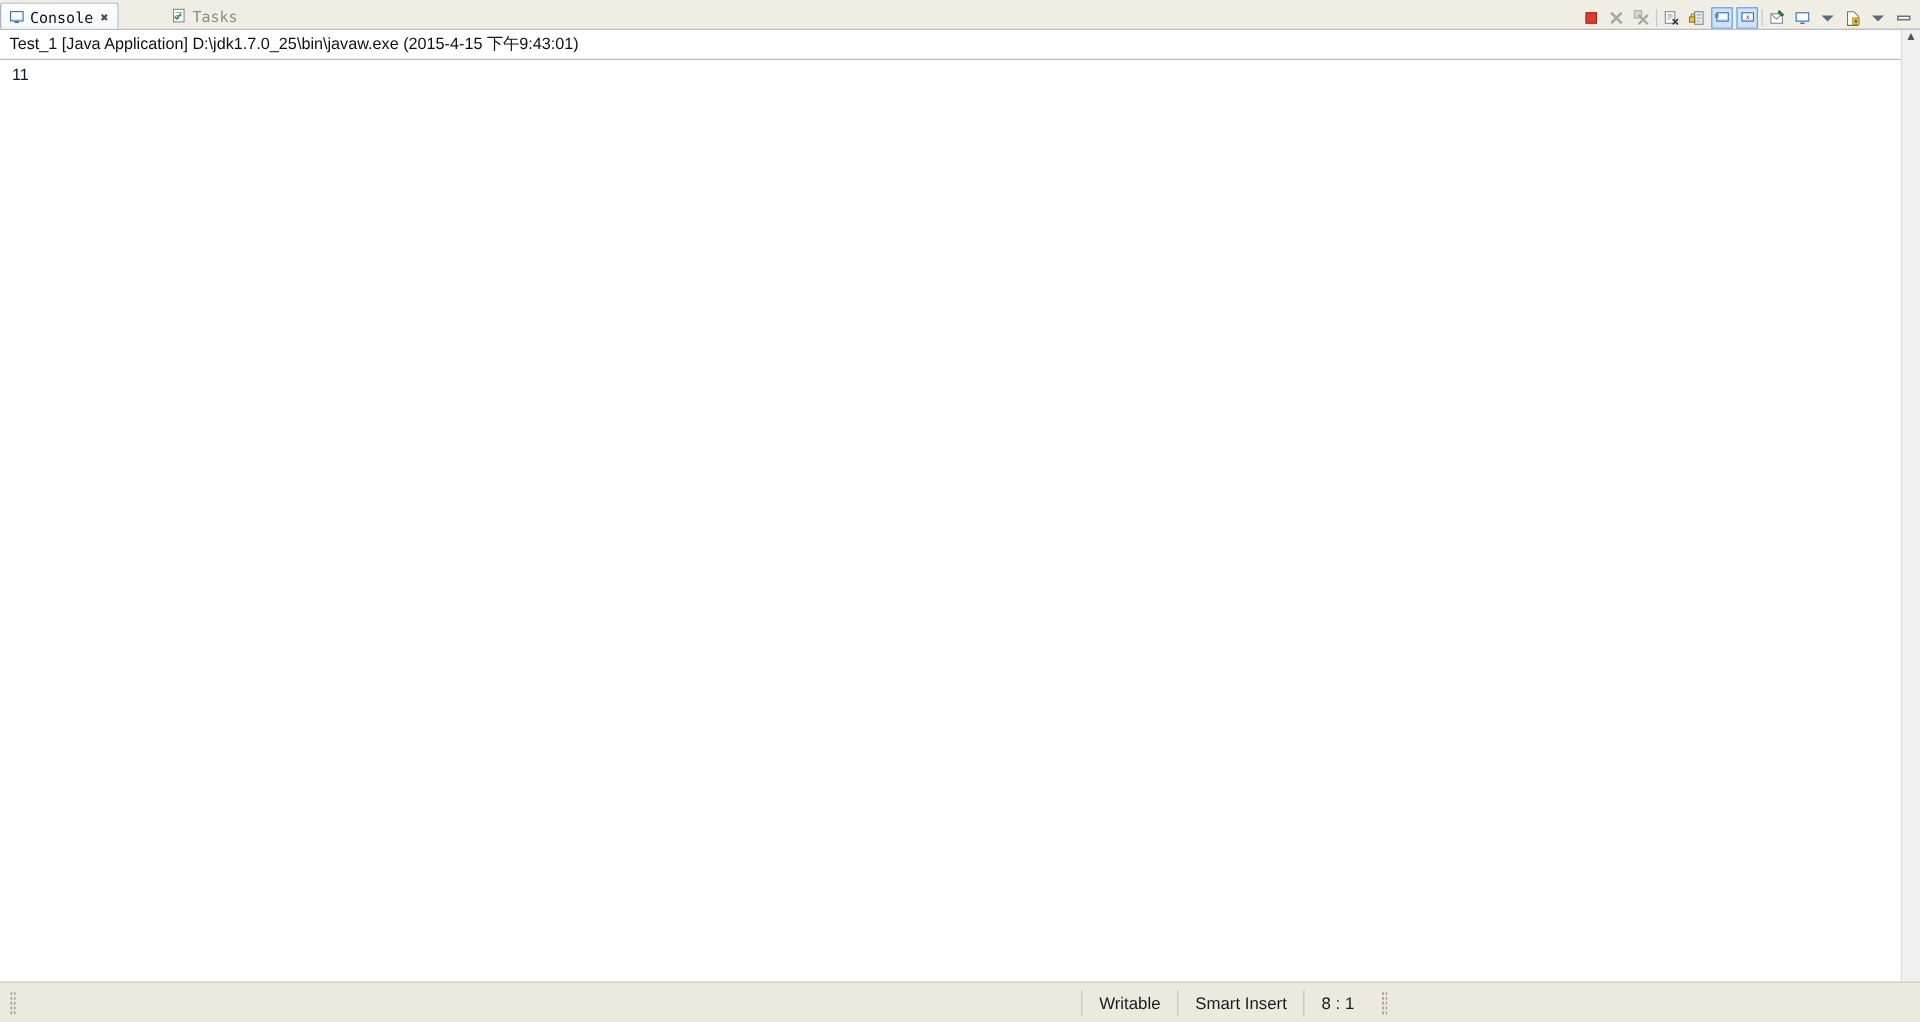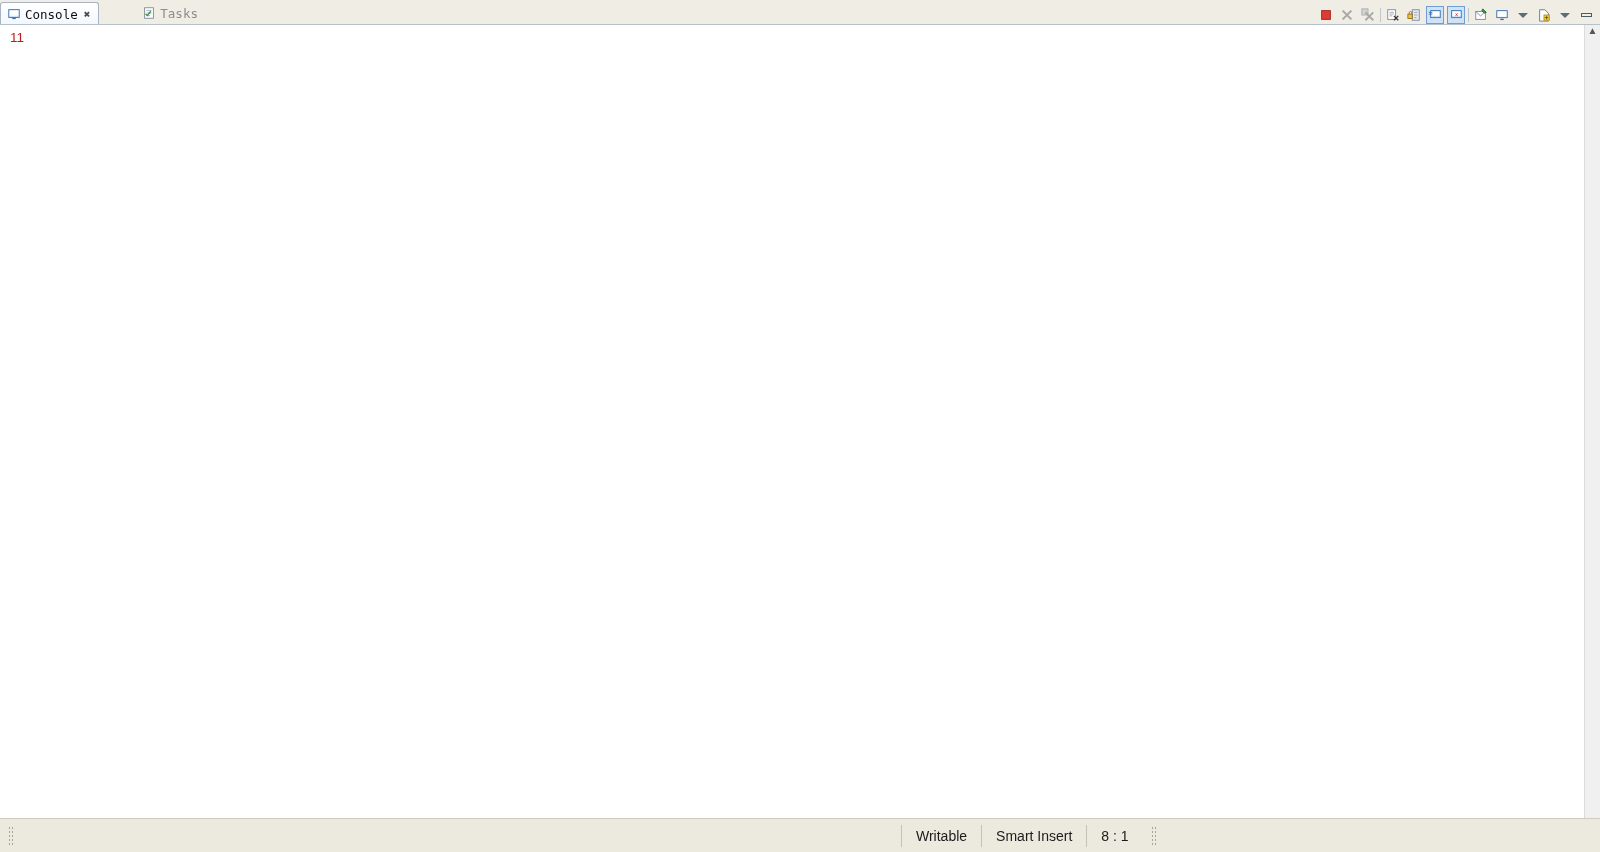--- a/index.html
+++ b/index.html
@@ -176,21 +176,21 @@
   .ol-sel { border:1px solid #c9c9c9; background:#fbfbfb; padding:0 3px; }
   .ol-type { color:#a08c5a; }
 
   
   #consolePanel { left:0px; top:630px; width:1600px; height:172px; background:#f0eee4; }
   .con-tabs { height:24px; display:flex; align-items:flex-end; position:relative;
      background:#f0eee4; }
   .con-body { position:absolute; left:0; top:24px; right:0; bottom:0; background:#fff;
      border:1px solid #b6bfcc; border-left:none; border-right:none; }
   .con-head { font-size:13.5px; padding:3px 0 3px 8px; border-bottom:1px solid #b9b9b9; color:#111;}
-  .con-out { font-size:13.5px; padding:5px 15px 0 10px; color:#b91c1c; }
+  .con-out { font-size:13.5px; padding:5px 15px 0 10px; color:#0f172a; }
   .con-vscroll { position:absolute; right:0; top:0; bottom:16px; width:16px; background:#f0f0f0;
                  border-left:1px solid #dcdcdc; }
   .con-hscroll { position:absolute; left:0; right:0; bottom:0; height:16px; background:#f0f0f0;
                  border-top:1px solid #dcdcdc; display:flex; align-items:center;}
 
   
   .statusbar { position:absolute; left:0; bottom:0; width:1600px; height:34px;
     background:#ece9df; border-top:1px solid #cfcabb; display:flex; align-items:center; }
   .st-grip { width:5px; height:20px; margin:0 8px;
     background-image: radial-gradient(circle, #a9a496 1px, transparent 1px);
@@ -983,20 +983,21 @@
         <div class="ptool">
             <div class="dd-ico"></div>
           </div>
         <div class="ptool">
             <div class="min-ico"></div>
           </div>
       </div>
     </div>
 
     <div class="con-body">
+      <div class="con-head">Test_1 [Java Application] D:\jdk1.7.0_25\bin\javaw.exe (2015-4-15 下午9:43:01)</div>
       <div class="con-out">11</div>
       <div class="con-vscroll">
         <div style="text-align:center;font-size:10px;color:#555;height:16px;">▲</div>
         <div style="position:absolute;bottom:0;width:16px;text-align:center;font-size:10px;color:#555;">▼</div>
       </div>
       <div class="con-hscroll">
         <div class="hs-arrow">◀</div>
         <div style="flex:1"></div>
         <div class="hs-arrow">▶</div>
       </div>

